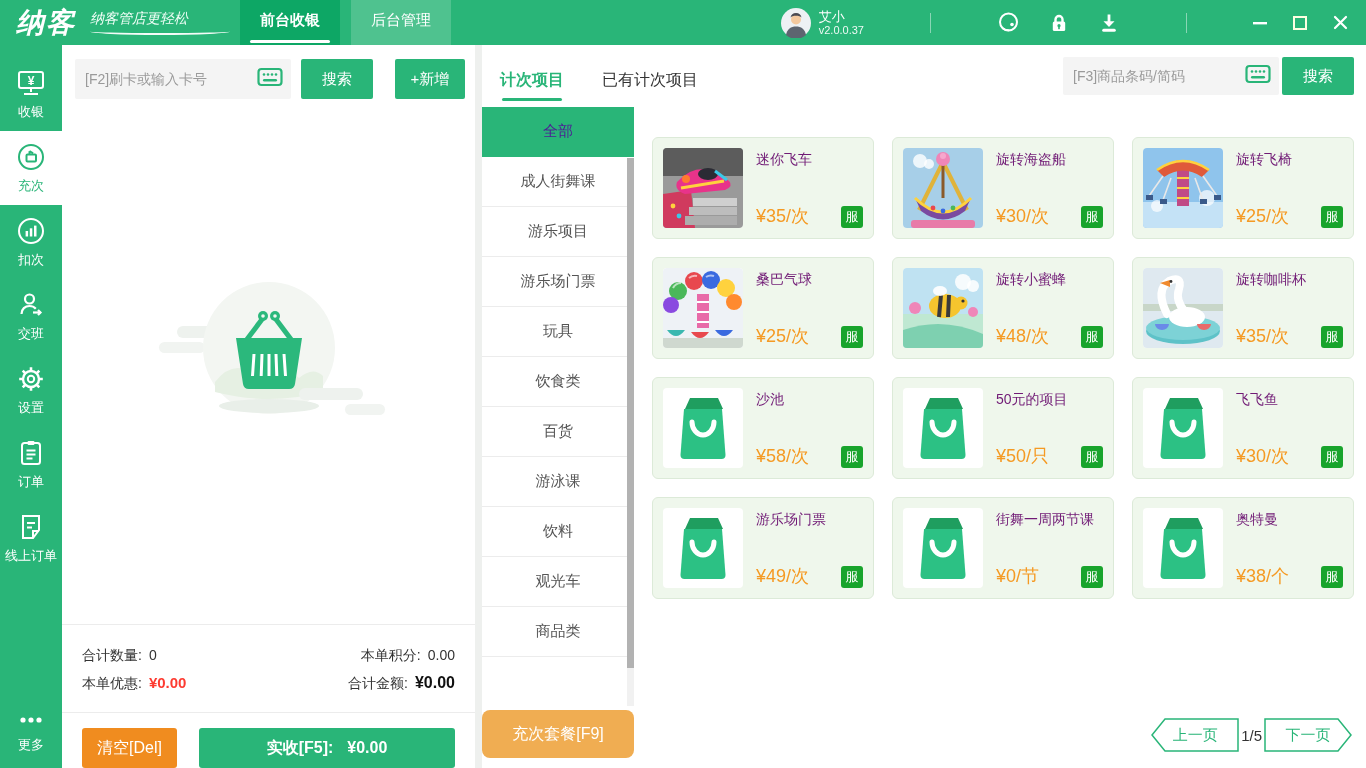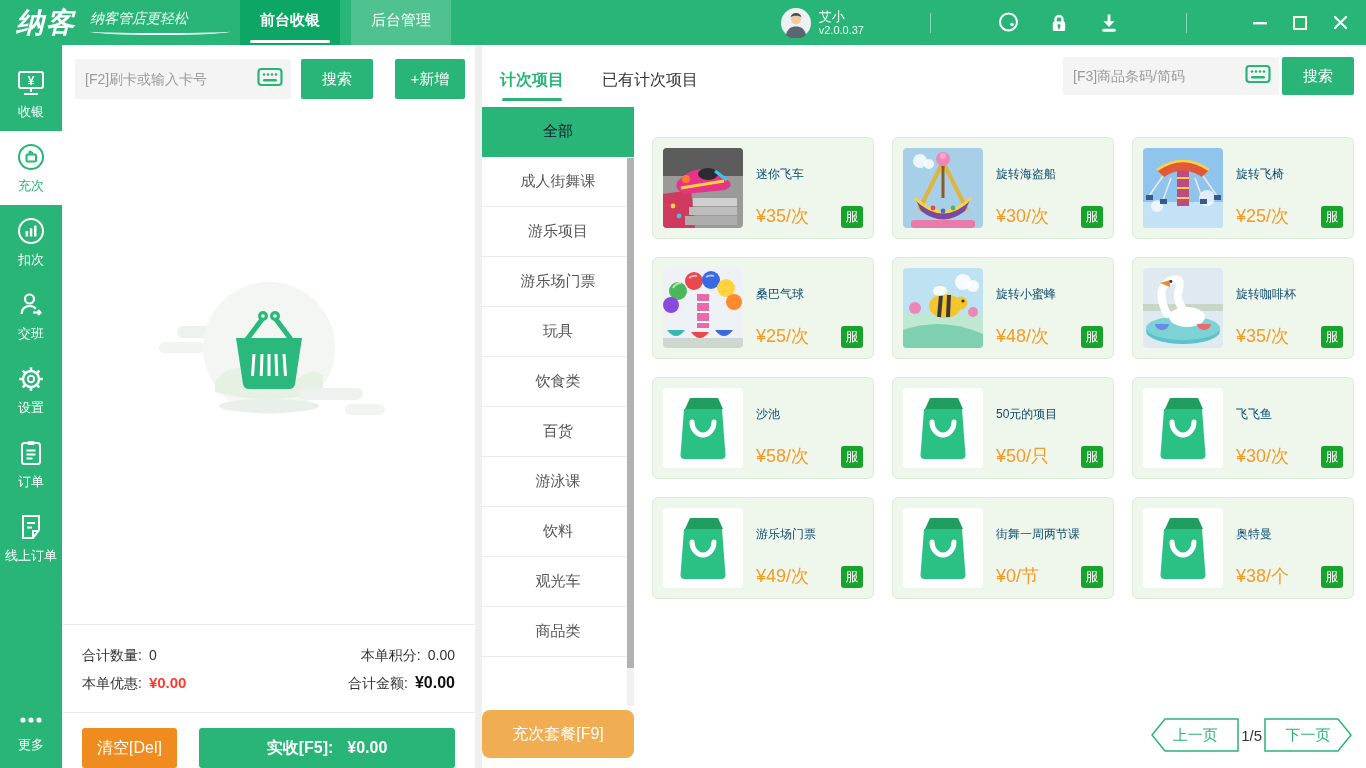--- a/index.html
+++ b/index.html
@@ -64,31 +64,31 @@
   .tab-row{height:62px; position:relative; display:flex; align-items:flex-end; padding-left:18px;}
   .main-tab{font-size:16px; color:#333; padding-bottom:16px; margin-right:38px; position:relative; cursor:pointer;}
   .main-tab.active{color:var(--green); font-weight:bold;}
   .main-tab.active::after{content:""; position:absolute; left:2px; right:2px; bottom:6px; height:3px; background:var(--green); border-radius:2px;}
   .main-search{position:absolute; right:12px; top:12px; display:flex; align-items:center;}
   .main-search .input-wrap{height:38px;}
   .main-search .btn-search{height:38px; margin-left:3px;}
 
   .cat-col{position:absolute; left:0; top:62px; width:152px; bottom:0; background:#fff;}
   .cat-item{height:50px; border-bottom:1px solid #ececec; display:flex; align-items:center; justify-content:center; font-size:15px; color:#555; cursor:pointer;}
-  .cat-item.active{background:var(--green); color:#0f172a; border-bottom-color:var(--green);}
+  .cat-item.active{background:var(--green); color:#4c1d95; border-bottom-color:var(--green);}
   .cat-scroll{position:absolute; right:0; top:51px; width:7px; bottom:62px; background:#f1f1f1;}
   .cat-thumb{position:absolute; top:0; left:0; width:7px; height:93%; background:#b2b2b2;}
   .btn-package{position:absolute; left:0; bottom:10px; width:152px; height:48px; background:var(--amber); border-radius:8px; font-size:16px;}
 
   .grid{position:absolute; left:170px; top:92px; display:grid; grid-template-columns:repeat(3,222px); gap:18px;}
   .card{height:102px; background:#eff7ec; border:1px solid #dcead8; border-radius:6px; padding:10px; display:flex; cursor:pointer;}
   .p-img{width:80px; height:80px; border-radius:4px; overflow:hidden; flex:none; background:#fff;}
   .p-img svg{display:block;}
   .p-info{flex:1; margin-left:13px; display:flex; flex-direction:column; justify-content:space-between; min-width:0;}
-  .p-name{font-size:12px; color:#0c4a6e; margin-top:18px; white-space:nowrap; overflow:hidden;}
+  .p-name{font-size:14px; color:#701a75; margin-top:3px; white-space:nowrap; overflow:hidden;}
   .p-bottom{display:flex; align-items:flex-end; justify-content:space-between;}
   .p-price{color:var(--price); font-size:18px;}
   .p-badge{width:22px; height:22px; background:var(--badge); color:#fff; font-size:13px; border-radius:3px; display:flex; align-items:center; justify-content:center;}
 
   .pagination{position:absolute; right:14px; bottom:16px; display:flex; align-items:center; gap:2px;}
   .page-btn{position:relative; width:88px; height:34px; cursor:pointer;}
   .page-btn .lbl{position:absolute; inset:0; display:flex; align-items:center; justify-content:center; color:var(--green); font-size:15px;}
   .page-cur{font-size:15px; color:#333;}
 </style>
 </head>

